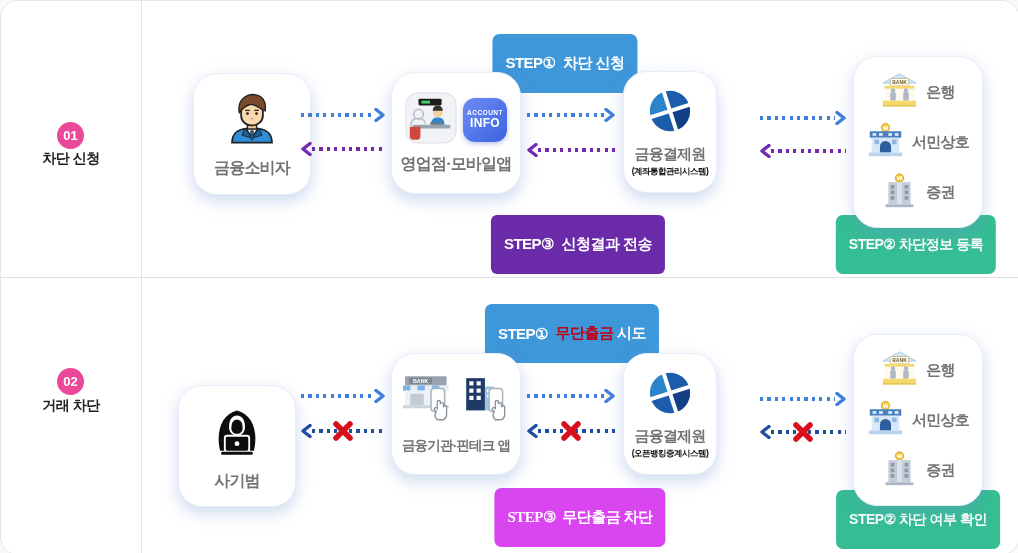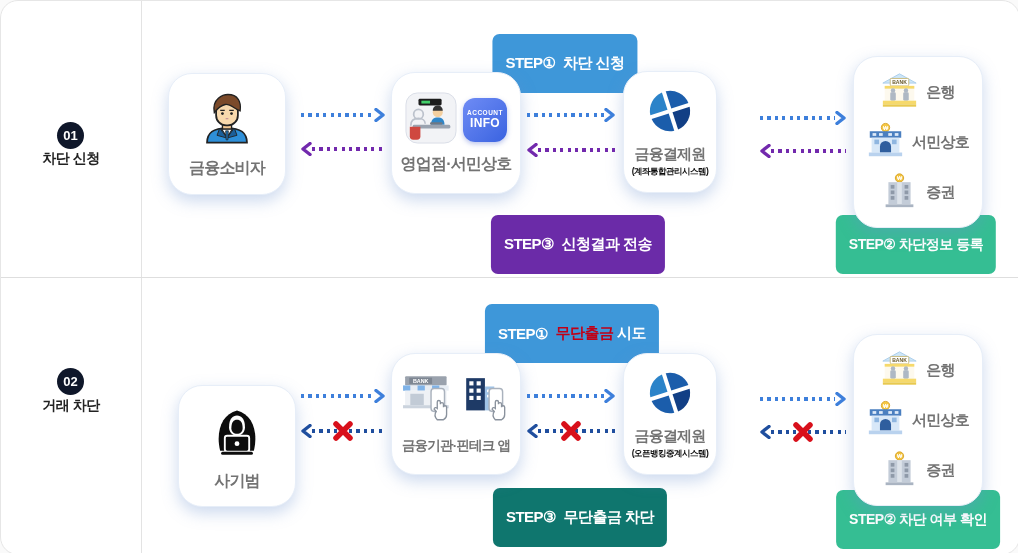--- a/index.html
+++ b/index.html
@@ -5,21 +5,21 @@
   html,body{margin:0;padding:0;background:#fafafa;}
   .canvas{
     position:relative;width:1018px;height:553px;background:#fff;
     border-radius:18px;overflow:hidden;border:1px solid #e6e6e6;
     font-family:"Liberation Sans", sans-serif;color:#111;
   }
   .divider-v{position:absolute;left:140px;top:0;bottom:0;width:1px;background:#e3e3e3;}
   .divider-h{position:absolute;left:0;right:0;top:276px;height:1px;background:#dedede;}
 
   .num-badge{
-    position:absolute;width:27px;height:27px;border-radius:50%;background:#0f172a;
+    position:absolute;width:27px;height:27px;border-radius:50%;background:#ec4899;
     color:#fff;font-size:13px;font-weight:700;display:flex;align-items:center;justify-content:center;
   }
   .side-label{
     position:absolute;left:0;width:140px;text-align:center;
     font-size:14px;font-weight:600;color:#222;letter-spacing:-0.5px;
   }
 
   .card{
     position:absolute;background:#fff;border:1px solid #e7eef8;border-radius:24px;
     box-shadow:0 6px 16px rgba(110,145,205,.35);
@@ -28,23 +28,23 @@
   .card-label{font-weight:700;font-size:16px;color:#737373;letter-spacing:-0.8px;white-space:nowrap;}
   .card-label.small{font-size:13.5px;}
   .card-sublabel{font-weight:700;font-size:8.5px;color:#0b0b0b;letter-spacing:-0.5px;margin-top:-4px;white-space:nowrap;}
 
   .step-badge{
     position:absolute;height:27px;display:flex;align-items:center;padding:16px 13px;
     border-radius:7px;color:#fff;font-weight:700;font-size:15px;white-space:pre;
     transform:translateX(-50%);letter-spacing:-0.5px;
   }
   .bg-blue{background:#3E97D9;}
-  .bg-purple{background:#6B2BA8;}
+  .bg-purple{background:#6B2BA8;border-radius:6px;}
   .bg-green{background:#35BE93;}
-  .bg-red{background:#0f766e;}
+  .bg-red{background:#d946ef;font-family:Liberation Serif, serif;}
   .step-badge.sm{font-size:14px;}
   .hl-red{color:#C00016;}
 
   .arrow{position:absolute;display:flex;align-items:center;height:16px;}
   .arrow .dots{flex:1;height:3.2px;background:repeating-linear-gradient(90deg,currentColor 0 3.2px,transparent 3.2px 7.4px);}
   .arrow svg{flex:0 0 auto;display:block;}
   .c-blue{color:#3D7FDB;}
   .c-purple{color:#7229AD;}
   .c-navy{color:#1F4E9E;}
   .xwrap{position:absolute;left:50%;top:50%;transform:translate(-50%,-50%);}
@@ -78,21 +78,21 @@
   <div class="step-badge bg-blue" style="left:564px;top:33px;">
     <span>STEP①  차단 신청</span>
   </div>
   <div class="step-badge bg-purple" style="left:577px;top:214px;">
     <span>STEP③  신청결과 전송</span>
   </div>
   <div class="step-badge bg-green sm" style="left:915px;top:214px;">
     <span>STEP② 차단정보 등록</span>
   </div>
 
-  <div class="card" style="left:167px;top:72px;width:116px;height:120px;">
+  <div class="card" style="left:192px;top:72px;width:116px;height:120px;">
     <span>
       <svg viewBox="0 0 64 64" width="58" height="58">
         <path d="M10 58 C10 46 18 42 32 42 C46 42 54 46 54 58 Z" fill="#2e8fd8" stroke="#222" stroke-width="2"></path>
         <path d="M26 43 L32 52 L38 43 Z" fill="#fff" stroke="#222" stroke-width="1.2"></path>
         <path d="M24 42 L32 53 L21 50 Z" fill="#1b5f9a" stroke="#222" stroke-width="1"></path>
         <path d="M40 42 L32 53 L43 50 Z" fill="#1b5f9a" stroke="#222" stroke-width="1"></path>
         <path d="M30.5 45 L33.5 45 L33 55 L31 55 Z" fill="#1f6fb0" stroke="#222" stroke-width="0.8"></path>
         <rect x="27" y="34" width="10" height="9" fill="#f3c894" stroke="#222" stroke-width="1.5"></rect>
         <rect x="20" y="12" width="24" height="27" rx="11" fill="#f8d9ad" stroke="#222" stroke-width="2"></rect>
         <path d="M18 25 C15 9 28 5 33 5 C44 5 48 13 46.5 23 C40 21 36 15 30 16 C25 17 21 21 18 25 Z" fill="#7b4a2a" stroke="#222" stroke-width="1.5"></path>
@@ -120,21 +120,21 @@
           <rect x="26" y="31.5" width="13" height="2.5" rx="1" fill="#6f7884"></rect>
           <rect x="8" y="34" width="39" height="4" rx="1.5" fill="#9aa3b0"></rect>
           <path d="M5 36 h11 v10 a3.5 3.5 0 0 1 -3.5 3.5 h-4 a3.5 3.5 0 0 1 -3.5 -3.5 Z" fill="#cf4840"></path>
         </svg>
       </span>
       <span class="app-tile">
         <span class="l1">ACCOUNT</span>
         <span class="l2">INFO</span>
       </span>
     </span>
-    <span class="card-label">영업점·서민상호</span>
+    <span class="card-label">영업점·모바일앱</span>
   </div>
 
   <div class="card" style="left:622px;top:70px;width:92px;height:120px;">
     <span>
       <svg viewBox="0 0 48 48" width="48" height="48">
         <g transform="rotate(-18 24 24)">
           <path d="M22 22 L22 4 A20 20 0 0 0 4 22 Z" fill="#2b83c9"></path>
           <path d="M26 22 L44 22 A20 20 0 0 0 26 4 Z" fill="#1b5dab"></path>
           <path d="M22 26 L4 26 A20 20 0 0 0 22 44 Z" fill="#1b5dab"></path>
           <path d="M26 26 L26 44 A20 20 0 0 0 44 26 Z" fill="#123f85"></path>

